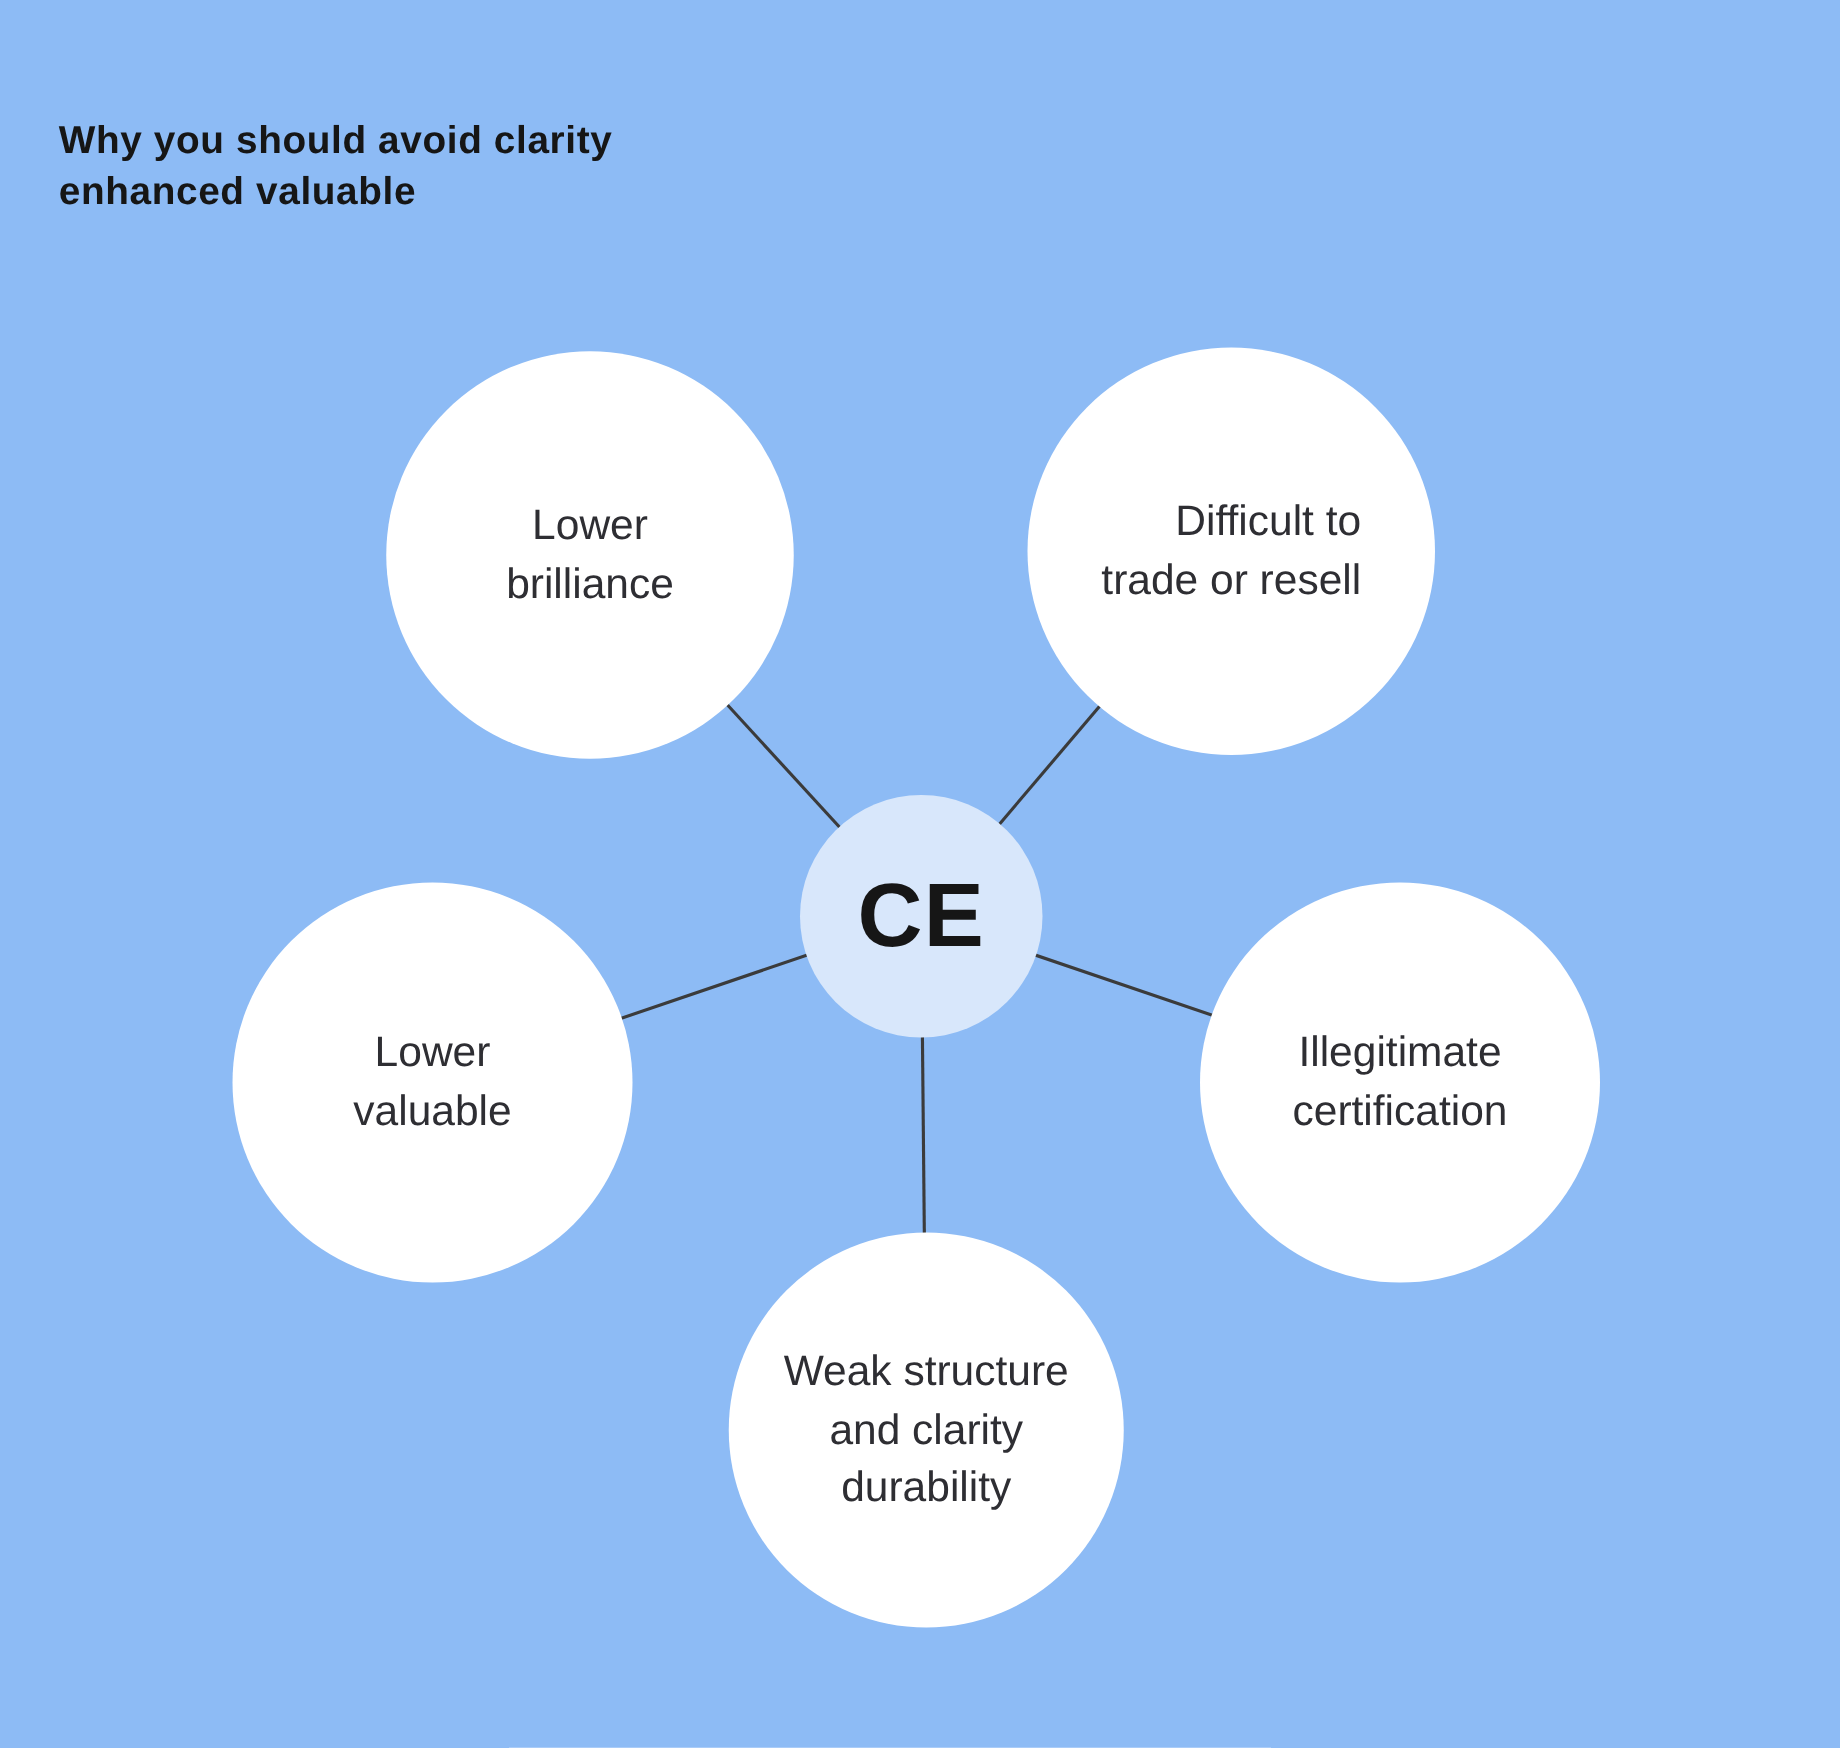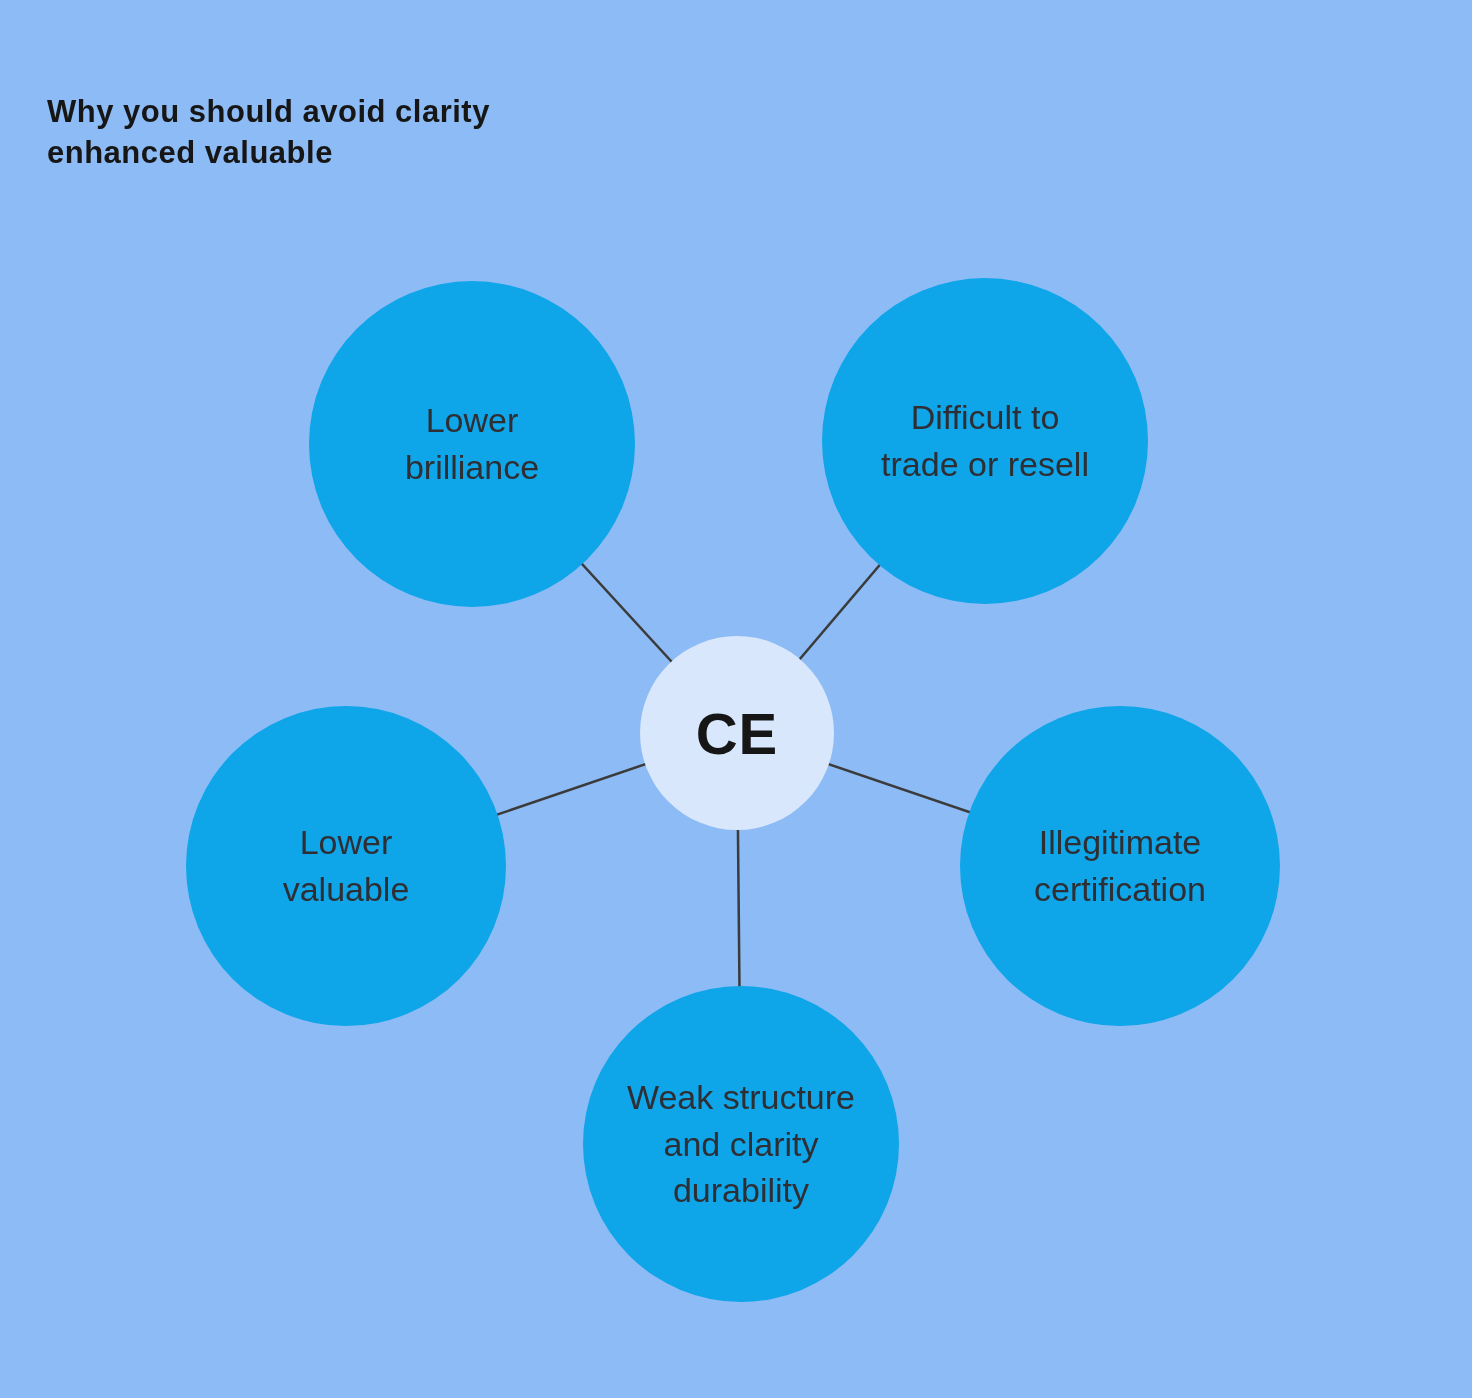--- a/index.html
+++ b/index.html
@@ -33,52 +33,52 @@
   .connectors {
     position: absolute;
     top: 0;
     left: 0;
     width: 1472px;
     height: 1398px;
   }
   .node {
     position: absolute;
     border-radius: 50%;
-    background: #0ea5e9;
+    background: #ffffff;
     display: flex;
     align-items: center;
     justify-content: center;
     text-align: center;
   }
   .node .label {
     font-size: 34px;
     line-height: 1.38;
     color: #2E2E33;
     font-weight: 400;
   }
   .node .label span { display: block; }
   .node-0 { left: 309px; top: 281px; width: 326px; height: 326px; }
-  .node-1 { left: 822px; top: 278px; width: 326px; height: 326px; }
+  .node-1 { left: 822px; top: 278px; width: 326px; height: 326px; text-align: right; }
   .node-2 { left: 186px; top: 706px; width: 320px; height: 320px; }
   .node-3 { left: 960px; top: 706px; width: 320px; height: 320px; }
   .node-4 { left: 583px; top: 986px; width: 316px; height: 316px; }
   .hub {
     position: absolute;
     left: 640px;
     top: 636px;
     width: 194px;
     height: 194px;
     border-radius: 50%;
     background: #D8E7FB;
     display: flex;
     align-items: center;
     justify-content: center;
   }
   .hub .hub-label {
-    font-size: 58px;
+    font-size: 72px;
     font-weight: 700;
     color: #161616;
     letter-spacing: 1px;
   }
 </style>
 </head>
 <body>
 
 <div class="canvas">
 

